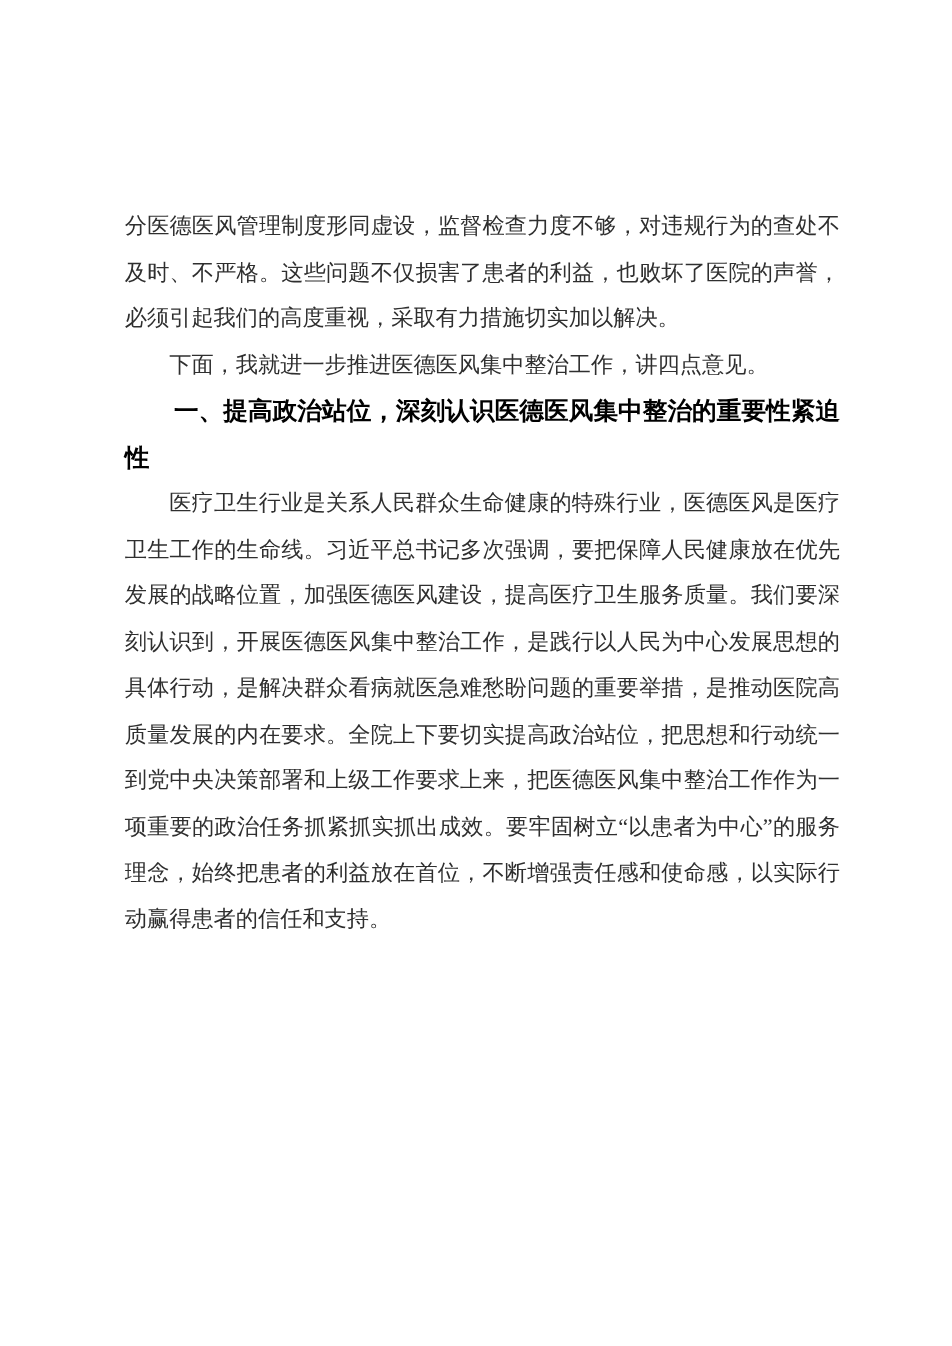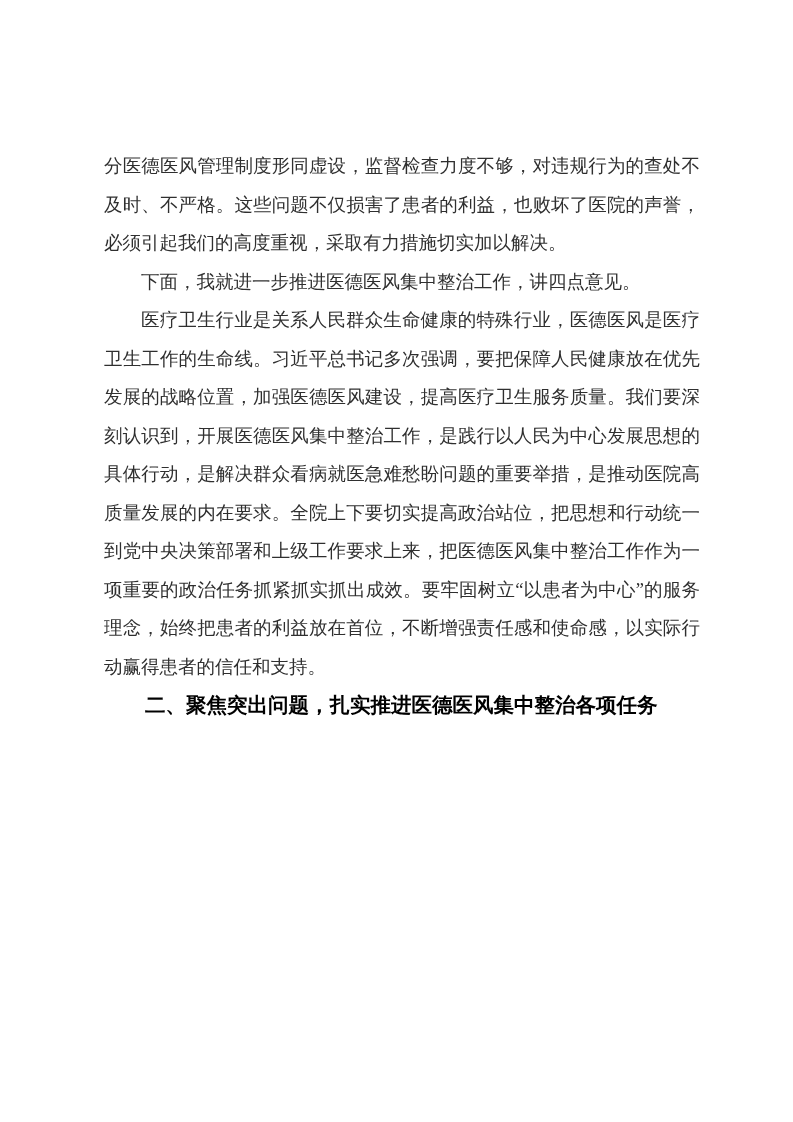--- a/index.html
+++ b/index.html
@@ -7,20 +7,21 @@
     padding: 0;
     background: #ffffff;
   }
   .page {
     position: relative;
     width: 793px;
     height: 992px;
     background: #ffffff;
     overflow: hidden;
     font-family: "Liberation Serif", serif;
+    margin-top: 23px;
   }
   .content {
     position: absolute;
     left: 104px;
     top: 147px;
     width: 596px;
   }
   .para {
     margin: 0;
     font-size: 18.5px;
@@ -55,17 +56,17 @@
     letter-spacing: 1px;
   }
 </style>
 </head>
 <body>
 
 <div class="page">
   <div class="content">
     <p class="para no-indent">分医德医风管理制度形同虚设，监督检查力度不够，对违规行为的查处不及时、不严格。这些问题不仅损害了患者的利益，也败坏了医院的声誉，必须引起我们的高度重视，采取有力措施切实加以解决。</p>
     <p class="para">下面，我就进一步推进医德医风集中整治工作，讲四点意见。</p>
+    <h2 class="heading">一、提高政治站位，深刻认识医德医风集中整治的重要性紧迫性</h2>
     <p class="para">医疗卫生行业是关系人民群众生命健康的特殊行业，医德医风是医疗卫生工作的生命线。习近平总书记多次强调，要把保障人民健康放在优先发展的战略位置，加强医德医风建设，提高医疗卫生服务质量。我们要深刻认识到，开展医德医风集中整治工作，是践行以人民为中心发展思想的具体行动，是解决群众看病就医急难愁盼问题的重要举措，是推动医院高质量发展的内在要求。全院上下要切实提高政治站位，把思想和行动统一到党中央决策部署和上级工作要求上来，把医德医风集中整治工作作为一项重要的政治任务抓紧抓实抓出成效。要牢固树立“以患者为中心”的服务理念，始终把患者的利益放在首位，不断增强责任感和使命感，以实际行动赢得患者的信任和支持。</p>
-    <h2 class="heading">二、聚焦突出问题，扎实推进医德医风集中整治各项任务</h2>
   </div>
   <div class="page-number">— 2 —</div>
 </div>
 
 </body></html>

